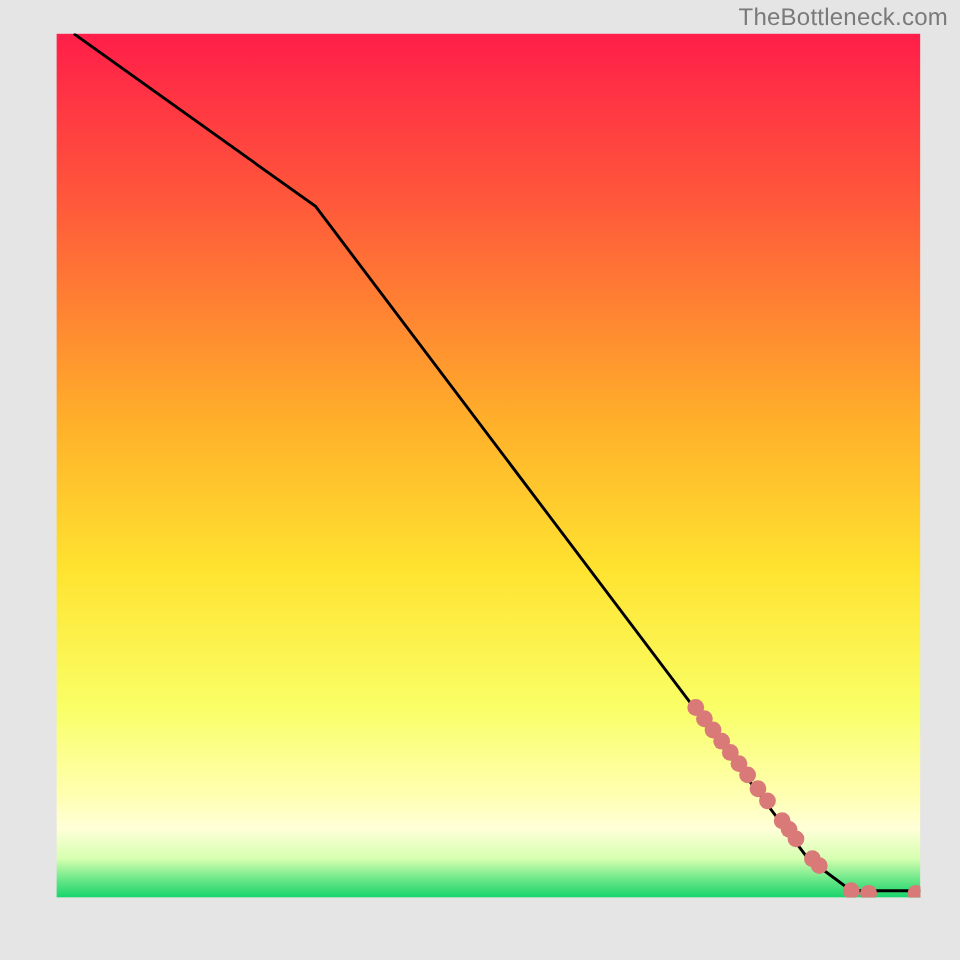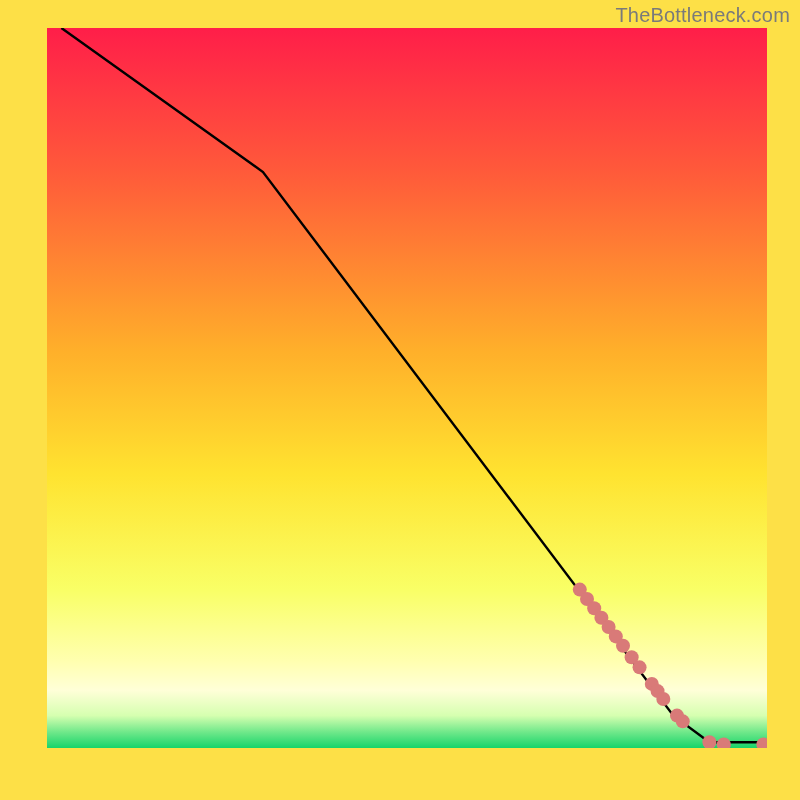--- a/index.html
+++ b/index.html
@@ -8,21 +8,21 @@
     width: 800px;
     height: 800px;
     background: #000;
     font-family: Arial, Helvetica, sans-serif;
     overflow: hidden;
   }
   .frame {
     position: relative;
     width: 800px;
     height: 800px;
-    background: #fde047;
+    background: #e5e5e5;
   }
   .watermark {
     position: absolute;
     top: 4px;
     right: 10px;
     color: #7a7a7a;
     font-size: 20px;
     font-weight: 500;
     letter-spacing: 0.2px;
     z-index: 20;

